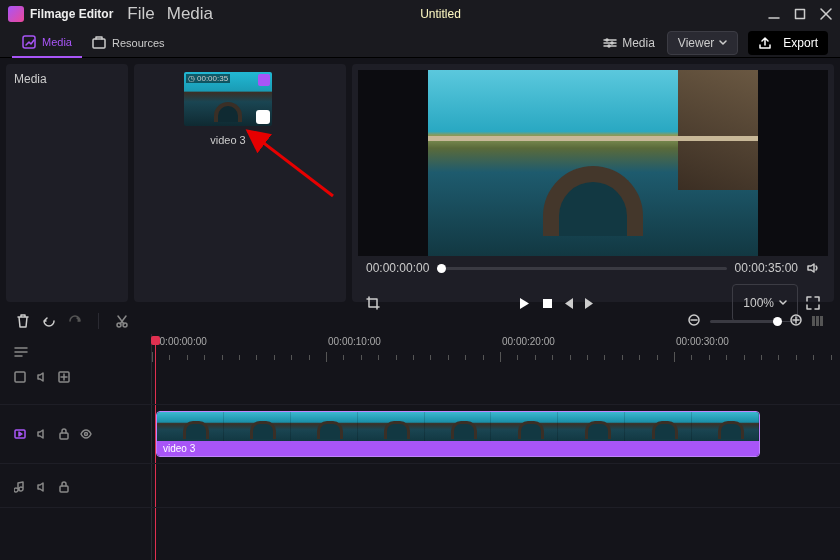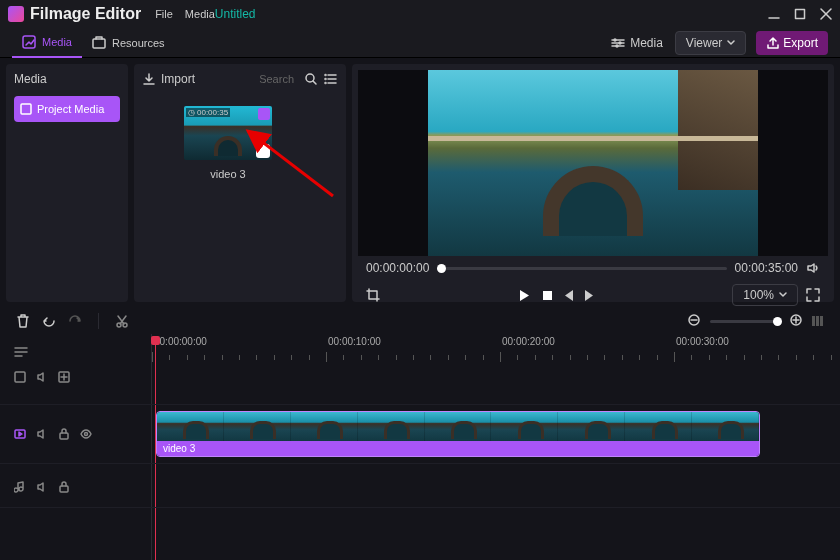--- a/index.html
+++ b/index.html
@@ -1,33 +1,33 @@
 <!DOCTYPE html>
 <html><head>
 <meta charset="utf-8">
 <style>
   * { box-sizing: border-box; margin: 0; padding: 0; }
   body { font-family: -apple-system, "Segoe UI", Arial, sans-serif; background: #0a0a0c; color: #ccc; width: 840px; height: 560px; overflow: hidden; font-size: 12px; }
   
   .titlebar { height: 28px; background: #1a1a1f; display: flex; align-items: center; padding: 0 8px; }
   .titlebar .logo { width: 16px; height: 16px; background: linear-gradient(135deg,#a855f7,#ec4899); border-radius: 3px; margin-right: 6px; }
-  .titlebar .app-name { font-weight: 600; color: #eee; font-size: 16px; }
+  .titlebar .app-name { font-weight: 600; color: #eee; font-size: 12px; }
   .titlebar .menu { margin-left: 14px; display: flex; gap: 12px; }
-  .titlebar .menu span { color: #ccc; font-size: 11px; }
-  .titlebar .title-center { flex: 1; text-align: left; color: #14b8a6; font-size: 12px; padding-right: 100px; }
+  .titlebar .menu span { color: #ccc; font-size: 17px; }
+  .titlebar .title-center { flex: 1; text-align: center; color: #fef9c3; font-size: 12px; padding-right: 100px; }
   .titlebar .window-controls { display: flex; gap: 14px; }
   .titlebar .window-controls svg { stroke: #ccc; }
   
   .toolbar { height: 30px; background: #1a1a1f; display: flex; align-items: center; padding: 0 12px; border-bottom: 1px solid #000; }
   .toolbar .tab { display: flex; align-items: center; gap: 6px; padding: 0 10px; height: 30px; color: #ccc; font-size: 11px; }
   .toolbar .tab.active { color: #a855f7; border-bottom: 2px solid #a855f7; }
   .toolbar .spacer { flex: 1; }
   .toolbar .viewer { display: flex; align-items: center; gap: 5px; margin-right: 12px; }
   .toolbar .custom-btn { background: #2a2a32; border: 1px solid #3c3c44; border-radius: 4px; padding: 4px 10px; display: flex; align-items: center; gap: 5px; margin-right: 10px; }
-  .toolbar .export-btn { background: #701a75; border-radius: 4px; padding: 5px 10px; display: flex; align-items: center; gap: 3px; color: #fff; font-weight: 500; }
+  .toolbar .export-btn { background: #000000; border-radius: 4px; padding: 5px 10px; display: flex; align-items: center; gap: 11px; color: #fff; font-weight: 500; }
   
   .main-area { display: flex; height: 250px; background: #14141a; padding: 6px; gap: 6px; }
   .left-panel { width: 122px; background: #1e1e26; border-radius: 4px; padding: 8px; }
   .left-panel .panel-title { color: #ccc; font-size: 12px; margin-bottom: 10px; }
   .left-panel .pm-btn { background: #a855f7; border-radius: 4px; padding: 7px 6px; display: flex; align-items: center; gap: 5px; color: #fff; font-size: 11px; margin-bottom: 8px; }
   .left-panel .folder-item { display: flex; align-items: center; gap: 6px; padding: 6px 4px; font-size: 11px; color: #ccc; }
   
   .media-panel { width: 212px; background: #1e1e26; border-radius: 4px; padding: 8px; }
   .media-panel .import-row { display: flex; align-items: center; gap: 6px; margin-bottom: 20px; }
   .media-panel .import-row .import-label { flex: 1; display: flex; align-items: center; gap: 5px; }
@@ -44,21 +44,21 @@
   .preview-panel .video-area { flex: 1; background: #0c0c10; display: flex; justify-content: center; align-items: center; }
   .preview-panel .video-frame { width: 330px; height: 186px; position: relative; overflow: hidden; background: linear-gradient(180deg,#5bc8dd 0%,#29a8c2 33%,#8a9b5a 35%,#5a6a3a 42%,#1e5b6e 55%,#123842 100%); }
   .preview-panel .video-frame .arch { position: absolute; bottom: 20px; left: 115px; width: 100px; height: 70px; border-radius: 50px 50px 0 0; background: #123842; border: 16px solid #44372b; border-bottom: none; }
   .preview-panel .video-frame .path { position: absolute; top: 66px; left: 0; right: 0; height: 5px; background: #c8b898; }
   .preview-panel .video-frame .rocks-r { position: absolute; top:0; right:0; width: 80px; height: 120px; background: linear-gradient(200deg,#6a5842,#3b2e23); }
   .preview-panel .progressline { display: flex; align-items: center; gap: 8px; padding: 5px 8px; }
   .preview-panel .progressline .track { flex: 1; height: 3px; background: #3a3a42; border-radius: 2px; position: relative; }
   .preview-panel .progressline .track .dot { position: absolute; left: 0; top: -3px; width: 9px; height: 9px; background: #fff; border-radius: 50%; }
   .preview-panel .controls-row { display: flex; align-items: center; padding: 4px 8px 2px; }
   .preview-panel .controls-row .center-ctrls { flex: 1; display: flex; justify-content: center; gap: 10px; align-items: center; }
-  .preview-panel .zoom-sel { border: 1px solid #3c3c44; border-radius: 4px; padding: 3px 10px; display: flex; align-items: center; gap: 5px; margin-right: 8px; }
+  .preview-panel .zoom-sel { border: 1px solid #3c3c44; border-radius: 4px; padding: 11px 10px; display: flex; align-items: center; gap: 5px; margin-right: 8px; }
   
   .tl-toolbar { height: 26px; background: #14141a; display: flex; align-items: center; padding: 0 16px; gap: 12px; }
   .tl-toolbar .divider { width: 1px; height: 16px; background: #2a2a32; margin: 0 4px; }
   .tl-toolbar .zoom-area { margin-left: auto; display: flex; align-items: center; gap: 8px; }
   .tl-toolbar .zoom-area .ztrack { width: 72px; height: 3px; background: #3a3a42; border-radius: 2px; position: relative; }
   .tl-toolbar .zoom-area .ztrack .zdot { position: absolute; right: 0; top: -3px; width: 9px; height: 9px; background: #fff; border-radius: 50%; }
   
   .timeline { background: #14141a; height: 226px; position: relative; }
   .timeline .tl-left { position: absolute; left: 0; top: 0; bottom: 0; width: 152px; border-right: 1px solid #2a2a32; }
   .timeline .ruler { position: absolute; left: 152px; right: 0; top: 0; height: 34px; }
@@ -149,50 +149,23 @@
     <svg width="14" height="14" style="color:#fff">
         <path class="ico" d="M7 9V2M4 5l3-3 3 3M2 9v3h10V9"></path>
       </svg>
     <span>Export</span>
   </div>
 </div>
 
 <div class="main-area">
   <div class="left-panel">
     <div class="panel-title">Media</div>
-    <div class="pm-btn">
-      <svg width="12" height="12" class="ico" style="color:#fff">
-          <rect x="1" y="1" width="10" height="10" rx="1"></rect>
-        </svg>
-      <span>Project Media</span>
-    </div>
   </div>
 
   <div class="media-panel">
-    <div class="import-row">
-      <div class="import-label">
-        <svg width="14" height="14" class="ico">
-            <path d="M7 2v7M4 6l3 3 3-3M2 12h10"></path>
-          </svg>
-        <span>Import</span>
-      </div>
-      <span class="search-ph">Search</span>
-      <svg width="14" height="14" class="ico">
-          <circle cx="6" cy="6" r="4"></circle>
-          <line x1="9" y1="9" x2="12" y2="12"></line>
-        </svg>
-      <svg width="14" height="14" class="ico">
-          <line x1="4" y1="3" x2="12" y2="3"></line>
-          <line x1="4" y1="7" x2="12" y2="7"></line>
-          <line x1="4" y1="11" x2="12" y2="11"></line>
-          <circle cx="1.5" cy="3" r=".5"></circle>
-          <circle cx="1.5" cy="7" r=".5"></circle>
-          <circle cx="1.5" cy="11" r=".5"></circle>
-        </svg>
-    </div>
     <div class="thumb-wrap">
       <div class="thumb">
         <div class="arch"></div>
         <div class="dur">◷ <span>00:00:35</span></div>
         <div class="chk"></div>
         <div class="add"></div>
       </div>
       <div class="tname">video 3</div>
     </div>
     <svg class="arrow" viewBox="0 0 100 72">

